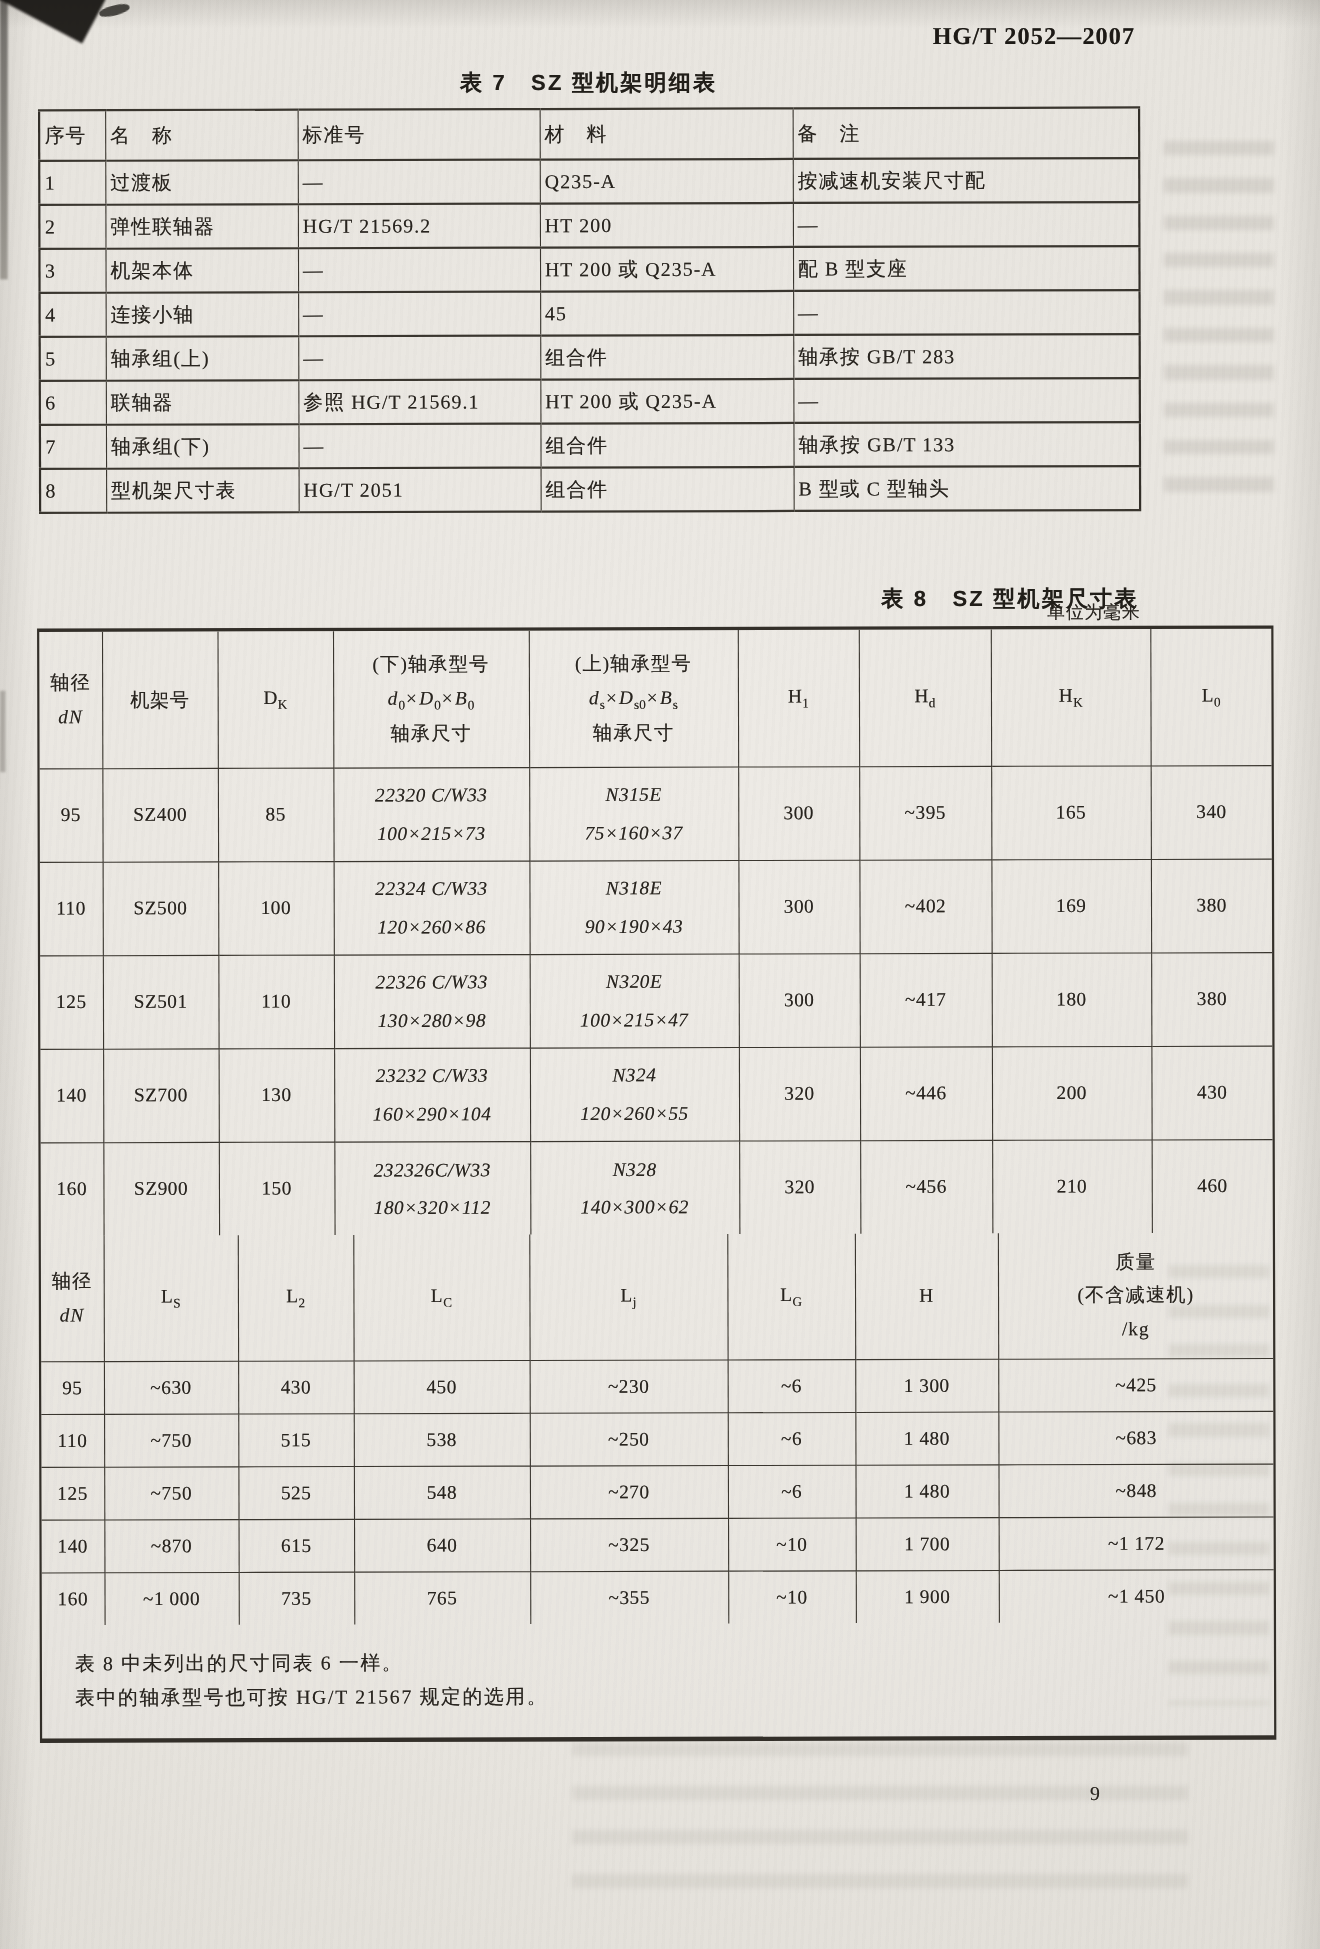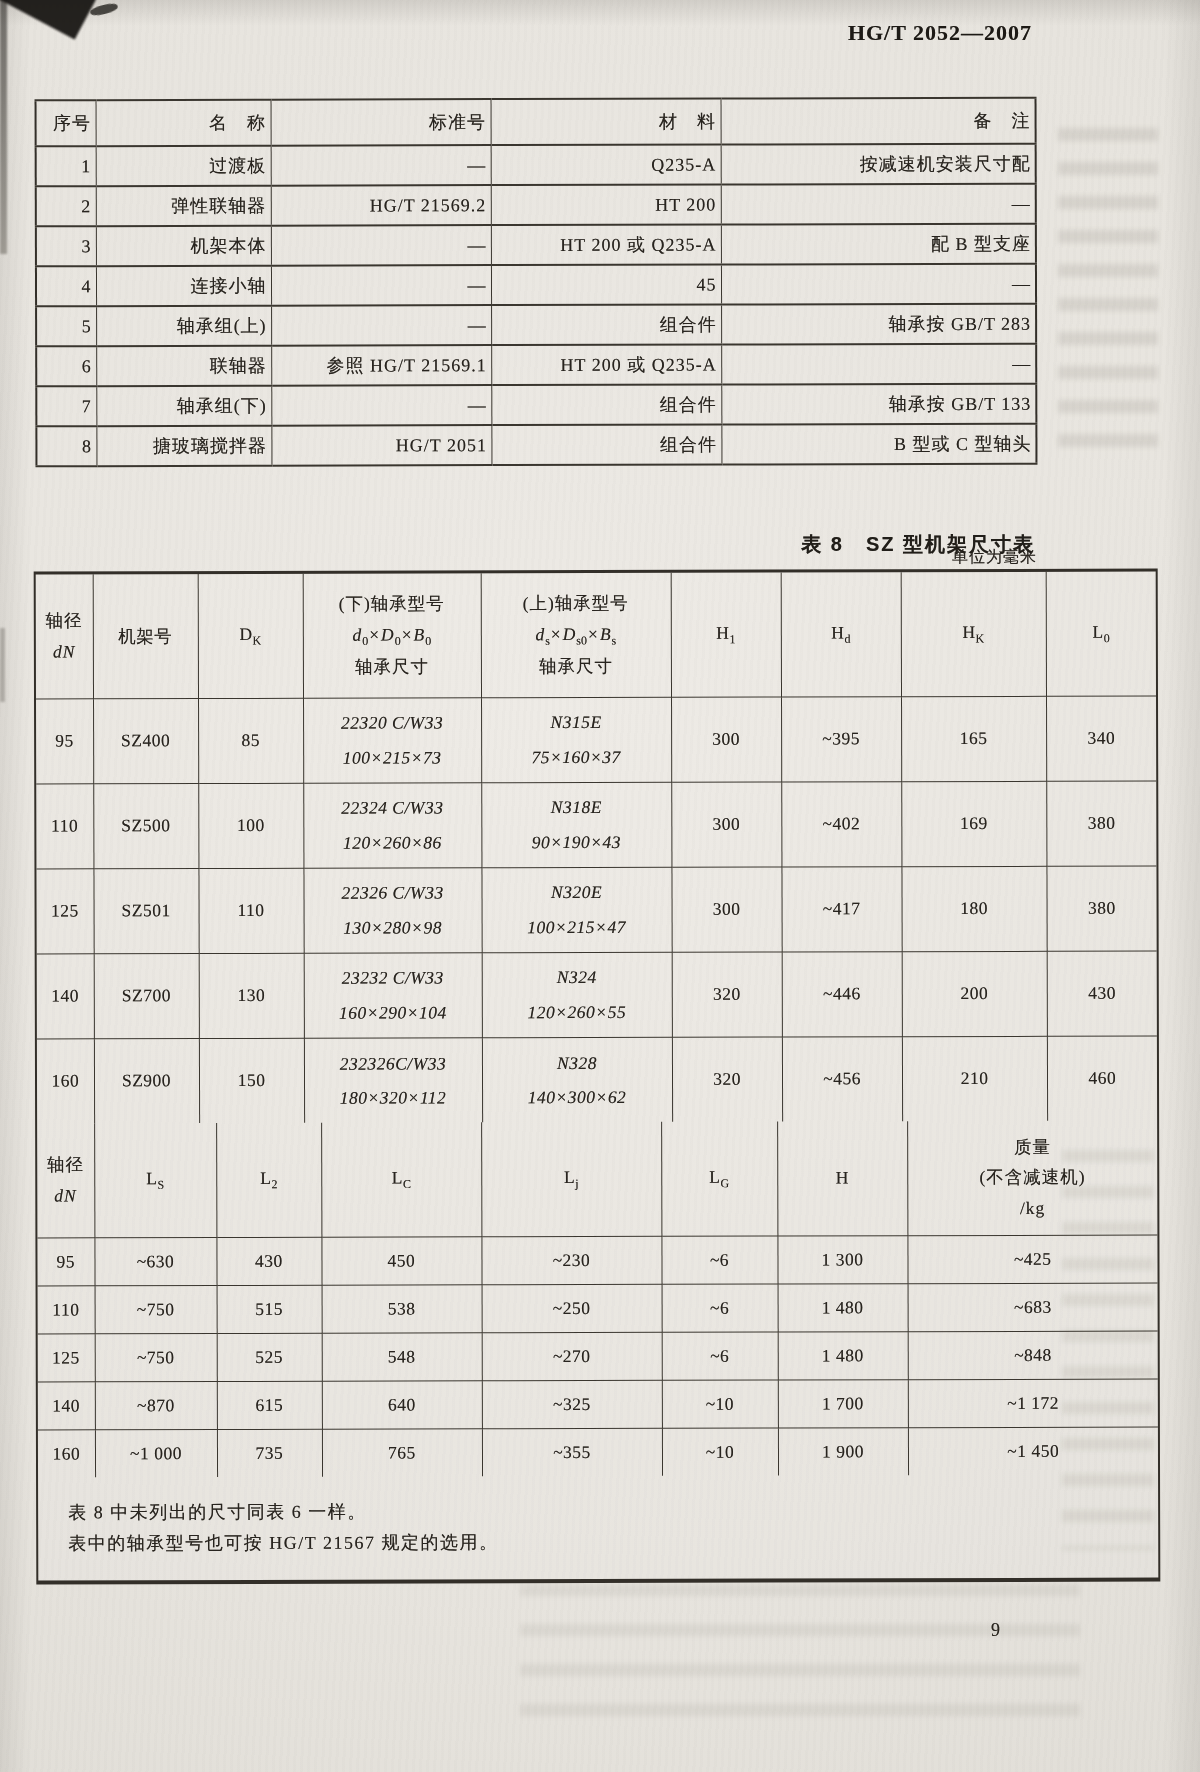--- a/index.html
+++ b/index.html
@@ -24,21 +24,21 @@
   .a6{left:520px;top:1584px;width:560px;height:140px;background:repeating-linear-gradient(180deg, rgba(120,114,104,.10) 0 12px, rgba(0,0,0,0) 12px 40px);filter:blur(2.6px);}
 
   .doc-code{position:absolute;top:20px;left:0;width:1032px;text-align:right;
     font:700 22px "Liberation Serif",serif;letter-spacing:1px;color:#1d1a16;}
   .t7-title{position:absolute;left:35px;top:62px;width:1000px;text-align:center;
     font:700 20px "Liberation Sans",sans-serif;letter-spacing:2px;color:#211e19;}
 
   table{border-collapse:collapse;table-layout:fixed;}
   .t7{position:absolute;left:35px;top:98px;width:1000px;border:2.6px solid #332f29;transform:rotate(-0.15deg);}
   .t7 th,.t7 td{border:1.6px solid #3a362f;border-top-width:2px;border-bottom-width:2px;
-    text-align:right;vertical-align:middle;font:18px "Liberation Serif",serif;
+    text-align:left;vertical-align:middle;font:18px "Liberation Serif",serif;
     font-weight:400;color:#28241f;letter-spacing:1px;padding:0 4px;}
   .t7 tr{height:40px;}
   .t7 tr.hdr{height:46px;}
 
   .t8-cap{position:absolute;left:35px;top:531px;width:1120px;height:32px;}
   .t8-cap .ttl{display:block;text-align:right;padding-right:120px;
     font:700 20px "Liberation Sans",sans-serif;letter-spacing:2px;color:#211e19;}
   .t8-cap .unit{position:absolute;right:118px;top:16px;font:16px "Liberation Serif",serif;letter-spacing:1px;}
 
   .t8wrap{position:absolute;left:35px;top:570px;width:1120px;
@@ -69,20 +69,21 @@
   <div class="art a1"></div>
   <div class="art a2"></div>
   <div class="art a3"></div>
   <div class="art a7"></div>
   <div class="art a4"></div>
   <div class="art a5"></div>
   <div class="art a6"></div>
 
   <div class="doc-code">HG/T 2052—2007</div>
 
+  <div class="t7-title">表 7　SZ 型机架明细表</div>
 
   <table class="t7">
     <colgroup>
         <col style="width:60px">
         <col style="width:175px">
         <col style="width:220px">
         <col style="width:230px">
         <col style="width:315px">
       </colgroup>
     <tbody>
@@ -137,21 +138,21 @@
     </tr>
     <tr>
       <td>7</td>
       <td>轴承组(下)</td>
       <td>—</td>
       <td>组合件</td>
       <td>轴承按 GB/T 133</td>
     </tr>
     <tr>
       <td>8</td>
-      <td>搪玻璃搅拌器</td>
+      <td>型机架尺寸表</td>
       <td>HG/T 2051</td>
       <td>组合件</td>
       <td>B 型或 C 型轴头</td>
     </tr>
   </tbody>
     </table>
 
   <div class="t8-cap">
     <span class="ttl">表 8　SZ 型机架尺寸表</span>
     <span class="unit">单位为毫米</span>

